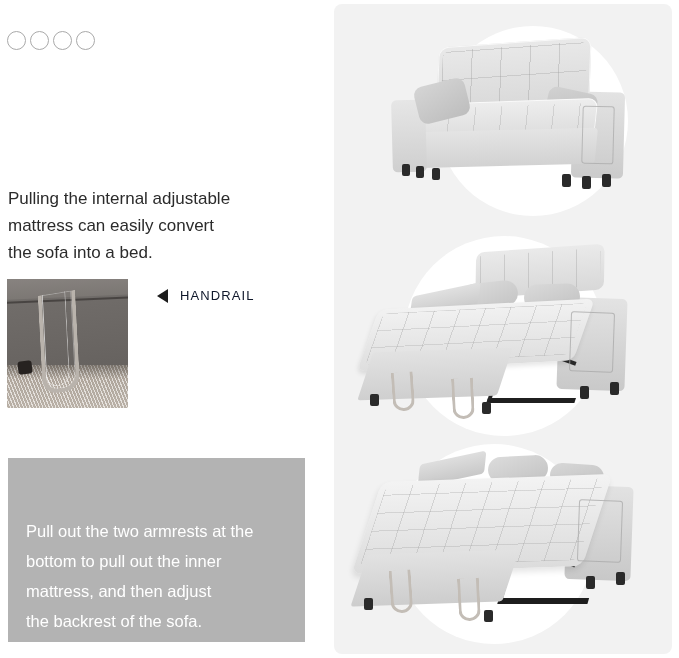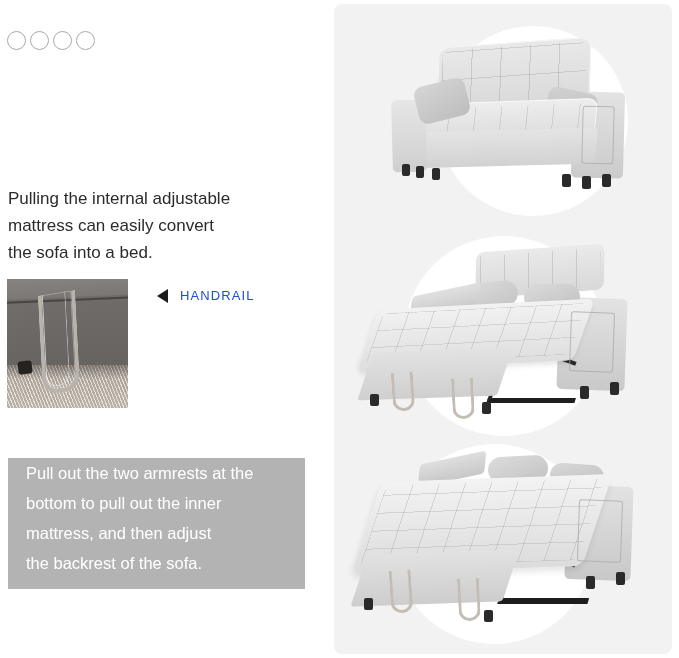--- a/index.html
+++ b/index.html
@@ -147,32 +147,32 @@
   #handrail-arrow-icon {
     width: 0; height: 0;
     border-top: 7px solid transparent;
     border-bottom: 7px solid transparent;
     border-right: 11px solid #1c1c1c;
   }
   #handrail-label {
     font-size: 13px;
     font-weight: 500;
     letter-spacing: 1.1px;
-    color: #1d4ed8;
+    color: #0f172a;
   }
 
   
   #note-box {
     position: absolute;
     left: 8px; top: 458px;
-    width: 297px; height: 131px;
+    width: 297px; height: 184px;
     background: #b3b3b3;
     box-sizing: border-box;
     display: flex;
-    align-items: flex-start;
+    align-items: flex-end;
   }
   #note-text {
     padding: 0 18px 6px 18px;
     font-size: 16.5px;
     line-height: 30px;
     color: #ffffff;
     white-space: pre-line;
   }
 
   

